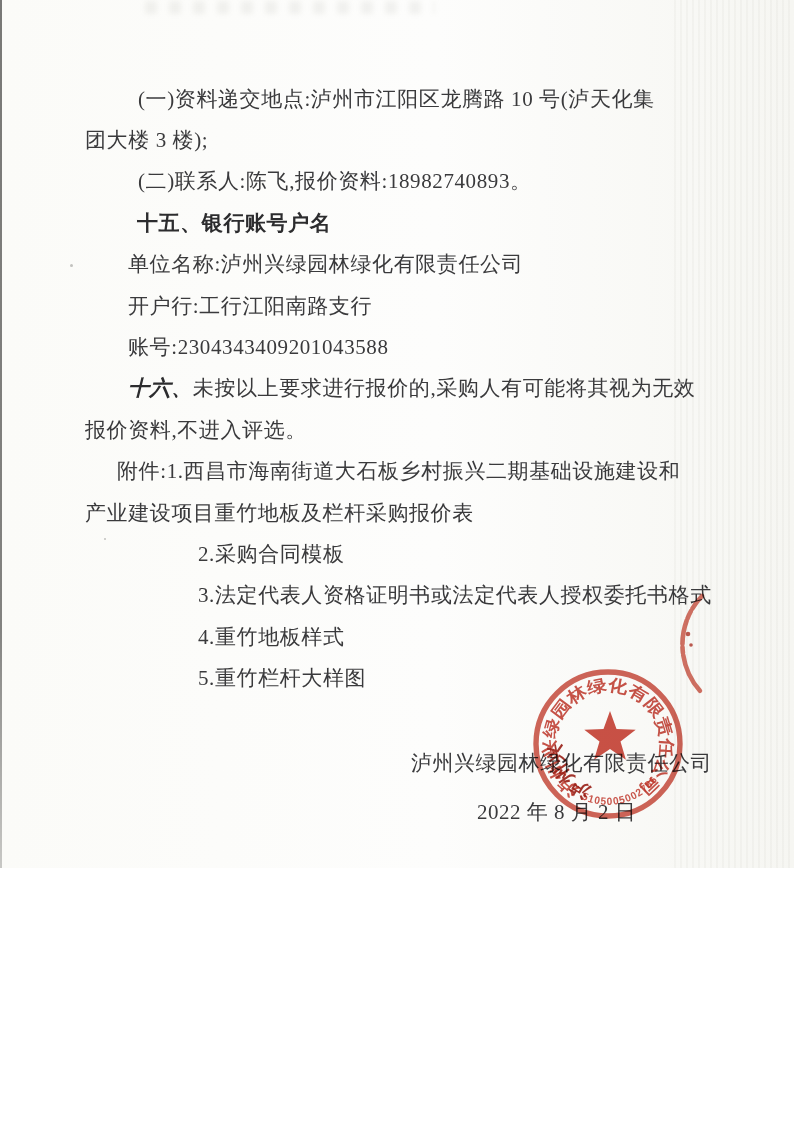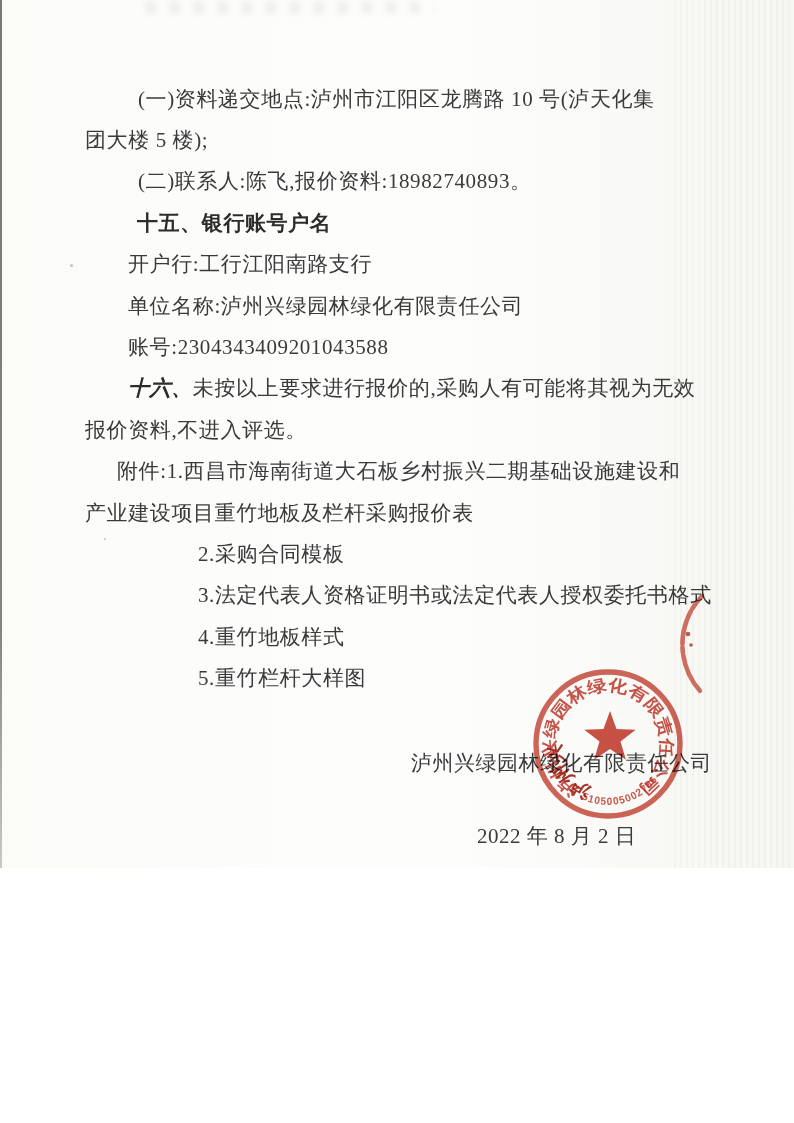--- a/index.html
+++ b/index.html
@@ -30,21 +30,21 @@
   .doc-line .prefix { font-family:"Liberation Sans","DejaVu Sans",sans-serif; font-weight:bold; color:#2c2c2e;font-style:italic; }
   .st-indent-a { padding-left:53px; }
   .st-flush    { padding-left:0; }
   .st-heading  { padding-left:52px; }
   .st-heading .txt { font-family:"Liberation Sans","DejaVu Sans",sans-serif; font-weight:bold; color:#2c2c2e; }
   .st-indent-b { padding-left:43px; }
   .st-indent-c { padding-left:32px; }
   .st-attach   { padding-left:113px; }
 
   .sig-company { position:absolute; left:411px; top:749px; font-size:21px; letter-spacing:.5px; }
-  .sig-date    { position:absolute; left:477px; top:822px; font-size:21px; letter-spacing:.5px; }
+  .sig-date    { position:absolute; left:477px; top:798px; font-size:21px; letter-spacing:.5px; }
 
   .page-footer { position:absolute; left:0; top:1012px; width:794px; text-align:center;
     font-size:15px; letter-spacing:2px; color:#525b61; }
 
   
   #seal-overlay { position:absolute; left:0; top:0; width:794px; height:1123px;
     mix-blend-mode:multiply; pointer-events:none; }
 </style>
 </head>
 <body>
@@ -52,25 +52,25 @@
 <div id="page">
 
   <div class="scan-top-ghost"></div>
   <div class="scan-noise-right"></div>
   <div class="scan-left-edge"></div>
   <div class="speck speck1"></div>
   <div class="speck speck2"></div>
 
   <div id="doc-body">
       <div class="doc-line st-indent-a"><span class="txt">(一)资料递交地点:泸州市江阳区龙腾路 10 号(泸天化集</span></div>
-      <div class="doc-line st-flush"><span class="txt">团大楼 5 楼);</span></div>
+      <div class="doc-line st-flush"><span class="txt">团大楼 3 楼);</span></div>
       <div class="doc-line st-indent-a"><span class="txt">(二)联系人:陈飞,报价资料:18982740893。</span></div>
       <div class="doc-line st-heading"><span class="txt">十五、银行账号户名</span></div>
+      <div class="doc-line st-indent-b"><span class="txt">单位名称:泸州兴绿园林绿化有限责任公司</span></div>
       <div class="doc-line st-indent-b"><span class="txt">开户行:工行江阳南路支行</span></div>
-      <div class="doc-line st-indent-b"><span class="txt">单位名称:泸州兴绿园林绿化有限责任公司</span></div>
       <div class="doc-line st-indent-b"><span class="txt">账号:2304343409201043588</span></div>
       <div class="doc-line st-indent-b"><span class="prefix">十六、</span><span class="txt">未按以上要求进行报价的,采购人有可能将其视为无效</span></div>
       <div class="doc-line st-flush"><span class="txt">报价资料,不进入评选。</span></div>
       <div class="doc-line st-indent-c"><span class="txt">附件:1.西昌市海南街道大石板乡村振兴二期基础设施建设和</span></div>
       <div class="doc-line st-flush"><span class="txt">产业建设项目重竹地板及栏杆采购报价表</span></div>
       <div class="doc-line st-attach"><span class="txt">2.采购合同模板</span></div>
       <div class="doc-line st-attach"><span class="txt">3.法定代表人资格证明书或法定代表人授权委托书格式</span></div>
       <div class="doc-line st-attach"><span class="txt">4.重竹地板样式</span></div>
       <div class="doc-line st-attach"><span class="txt">5.重竹栏杆大样图</span></div>
     </div>

